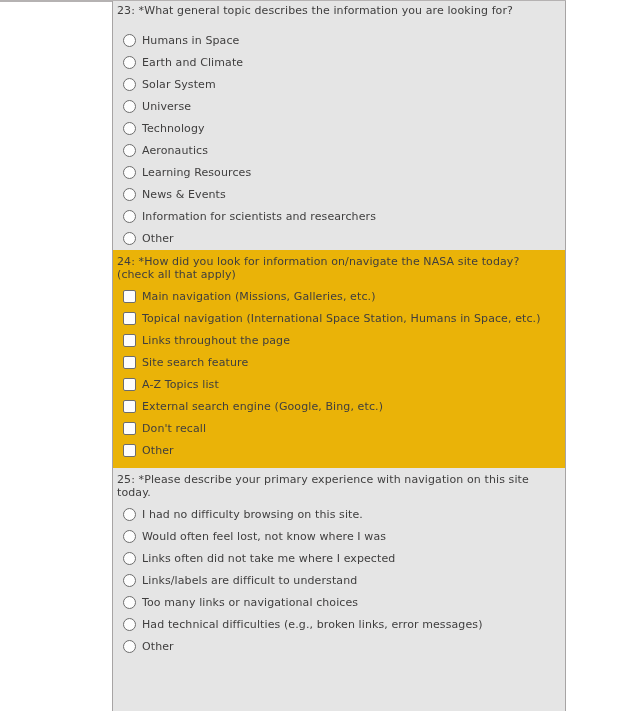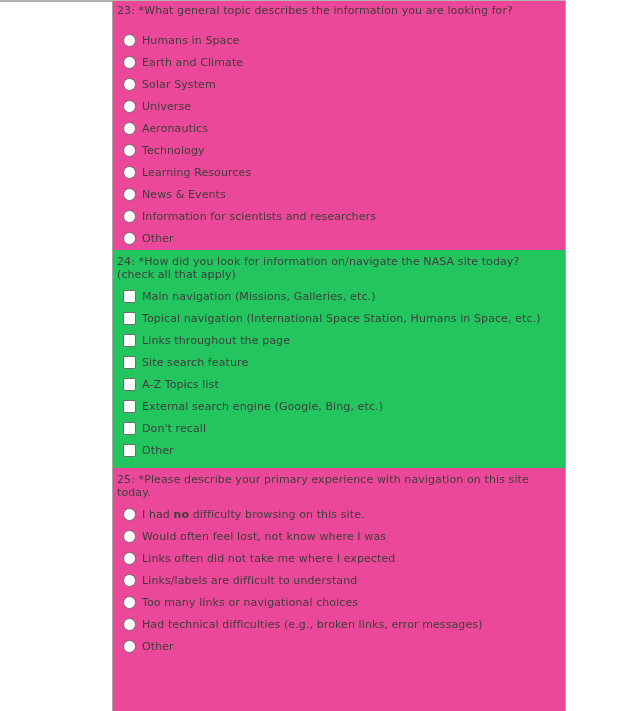--- a/index.html
+++ b/index.html
@@ -25,22 +25,22 @@
     border-left: 1px solid #a7a4a4;
     border-right: 1px solid #a7a4a4;
     background: #ffffff;
   }
   .q-section {
     box-sizing: border-box;
     width: 100%;
     font-size: 11px;
     color: #3f3e3e;
   }
-  .q-section.gray { background: #ec4899; }
-  .q-section.white { background: #22c55e; }
+  .q-section.gray { background: #e5e5e5; }
+  .q-section.white { background: #eab308; }
   .sec-23 { padding: 3px 6px 1px 4px; }
   .sec-24 { padding: 5px 6px 7px 4px; }
   .sec-25 { padding: 5px 6px 0 4px; height: 243px; }
   .q-label {
     line-height: 13px;
     letter-spacing: 0.1px;
   }
   .q-options { margin-top: 12px; }
   .sec-24 .q-options, .sec-25 .q-options { margin-top: 4px; }
   .opt-row {
@@ -57,21 +57,21 @@
     border: 1px solid #6d6d6d;
     flex: 0 0 auto;
   }
   .ctl.radio { border-radius: 50%; }
   .ctl.checkbox { border-radius: 2px; }
   .opt-label {
     margin-left: 6px;
     white-space: nowrap;
     letter-spacing: 0.1px;
   }
-  .opt-label b { font-weight: bold; }
+  .opt-label b { font-weight: normal; }
 </style>
 </head>
 <body>
 
 <div class="top-line"></div>
 
 <div class="survey-panel">
 
   <section class="q-section gray sec-23">
     <div class="q-label">23: *What general topic describes the information you are looking for?</div>
@@ -87,25 +87,25 @@
         <div class="opt-row">
           <span class="ctl radio"></span>
           <span class="opt-label"><span>Solar System</span></span>
         </div>
         <div class="opt-row">
           <span class="ctl radio"></span>
           <span class="opt-label"><span>Universe</span></span>
         </div>
         <div class="opt-row">
           <span class="ctl radio"></span>
+          <span class="opt-label"><span>Technology</span></span>
+        </div>
+        <div class="opt-row">
+          <span class="ctl radio"></span>
           <span class="opt-label"><span>Aeronautics</span></span>
-        </div>
-        <div class="opt-row">
-          <span class="ctl radio"></span>
-          <span class="opt-label"><span>Technology</span></span>
         </div>
         <div class="opt-row">
           <span class="ctl radio"></span>
           <span class="opt-label"><span>Learning Resources</span></span>
         </div>
         <div class="opt-row">
           <span class="ctl radio"></span>
           <span class="opt-label"><span>News &amp; Events</span></span>
         </div>
         <div class="opt-row">

